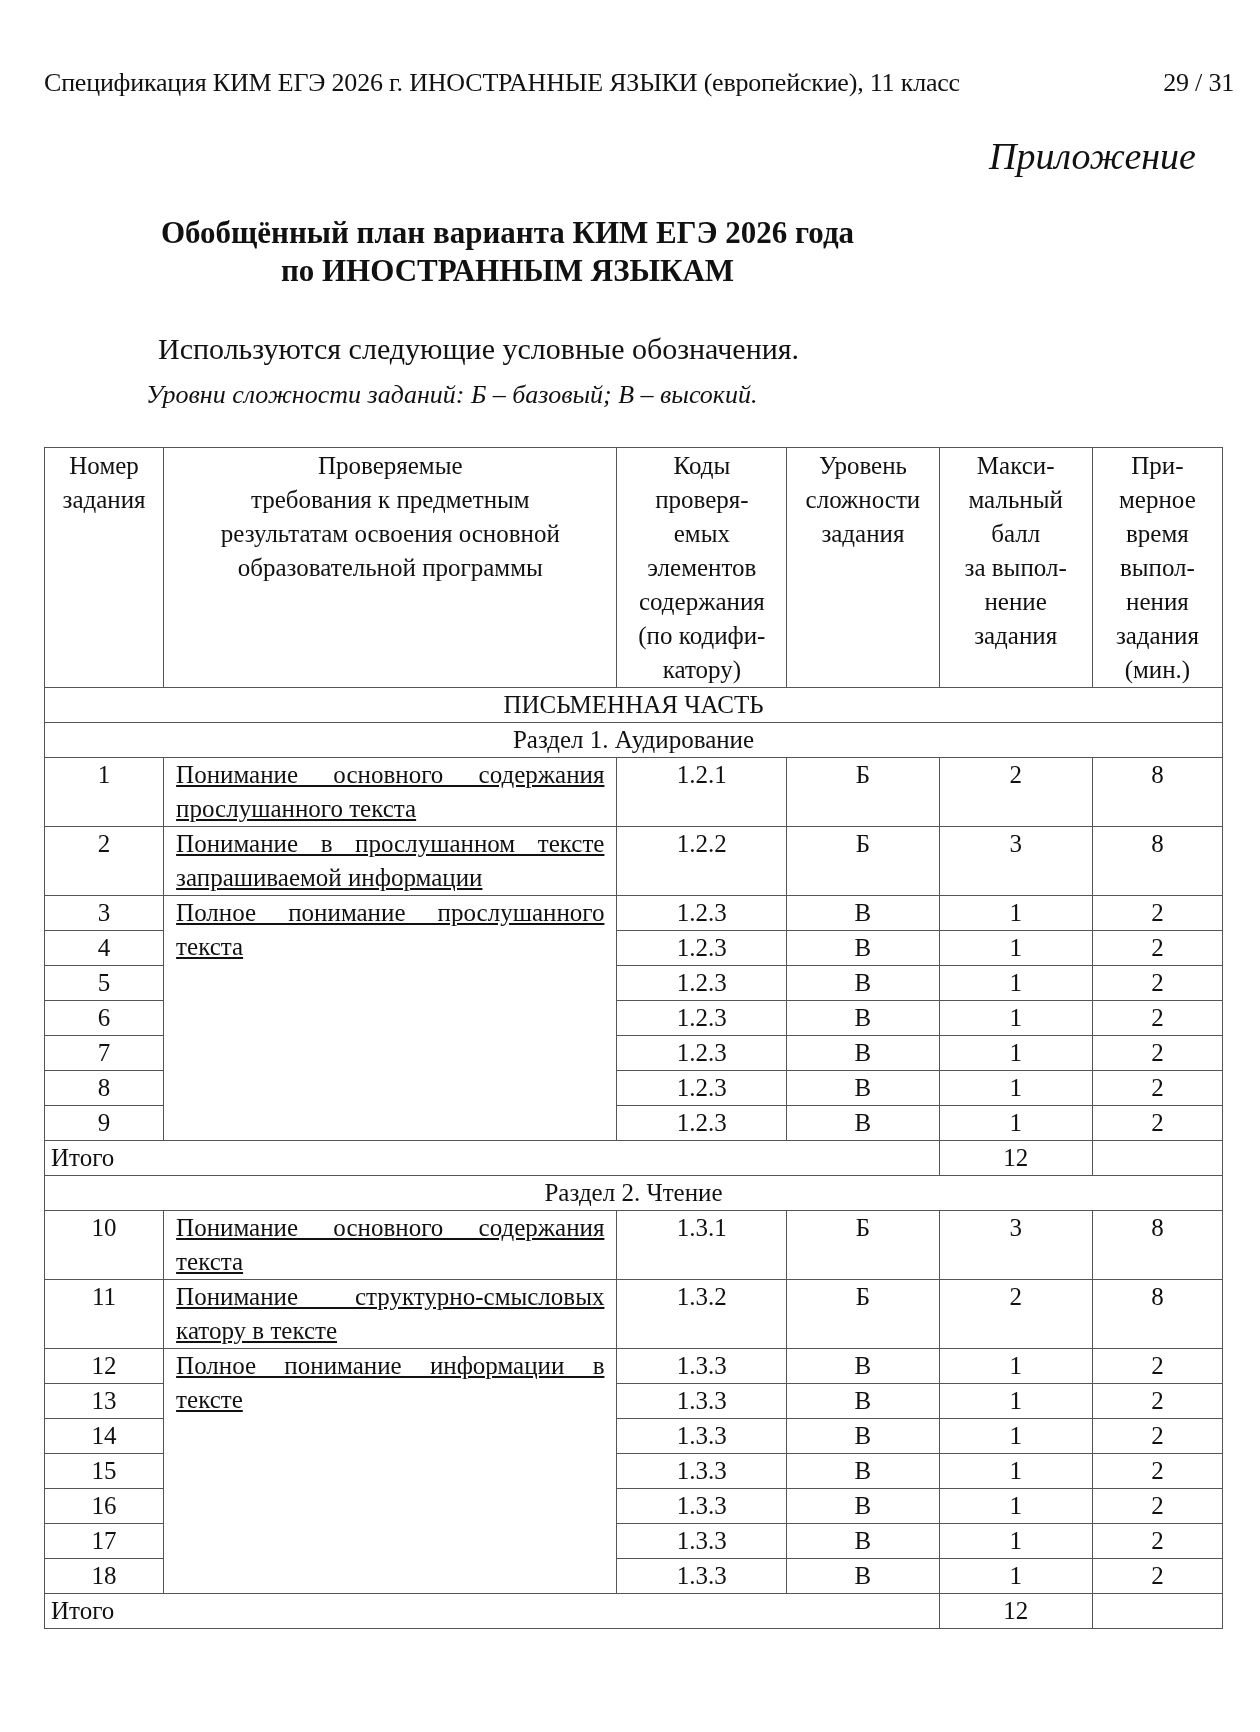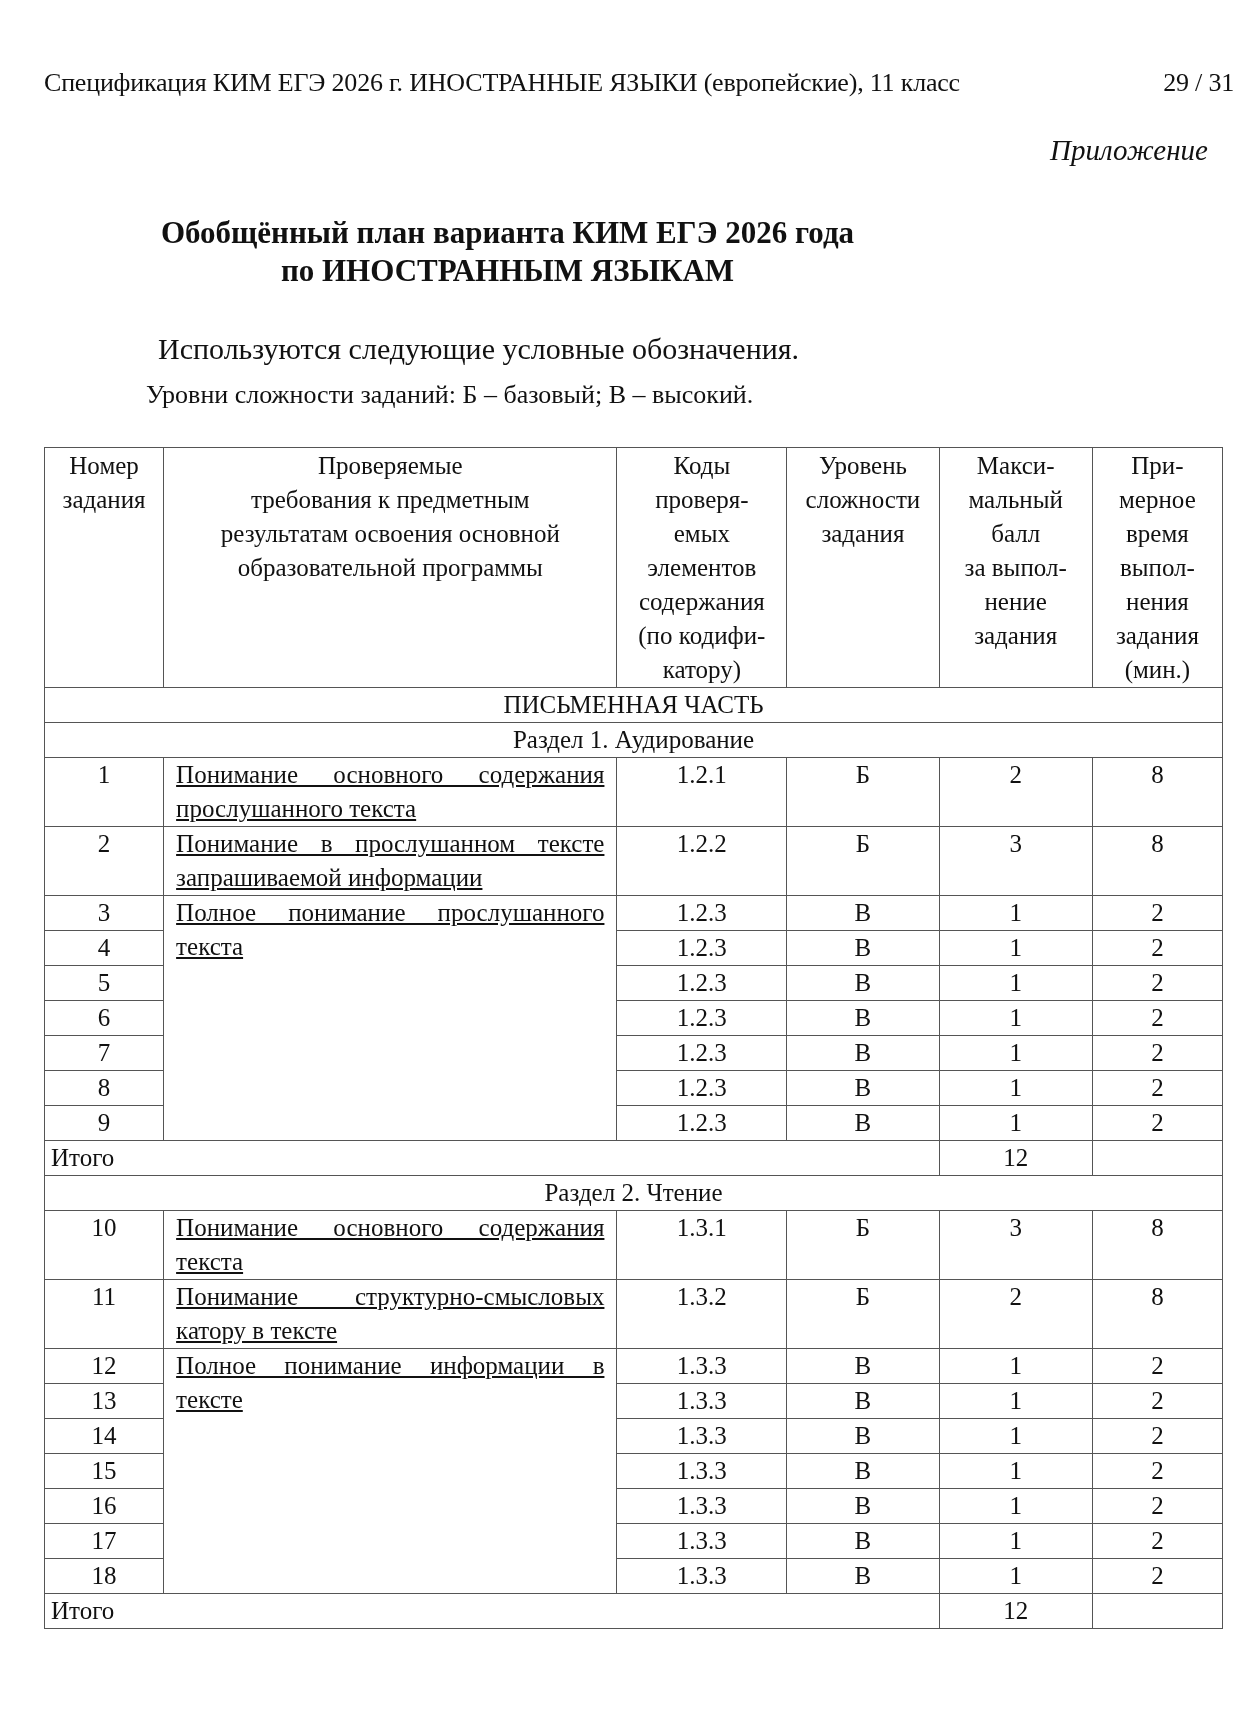--- a/index.html
+++ b/index.html
@@ -5,31 +5,31 @@
   html, body { margin: 0; padding: 0; background: #ffffff; }
   body {
     width: 1260px; height: 1732px; position: relative; overflow: hidden;
     font-family: "Liberation Serif", "DejaVu Serif", serif; color: #111;
   }
   .page-header {
     position: absolute; top: 44px; left: 44px; width: 1190px;
     font-size: 26px; display: flex; justify-content: space-between; letter-spacing: -0.2px; margin-top: 24px;
   }
   .appendix {
-    position: absolute; top: 134px; right: 52px; font-size: 29px; font-style: italic;
+    position: absolute; top: 134px; right: 64px; font-size: 38px; font-style: italic;
   }
   .title {
     position: absolute; top: 214px; left: 0; width: 1015px; text-align: center;
     font-weight: bold; font-size: 31px; line-height: 38px;
   }
   .legend-line1 {
     position: absolute; top: 332px; left: 158px; font-size: 30px;
   }
   .legend-line2 {
-    position: absolute; top: 380px; left: 146px; font-size: 26px; 
+    position: absolute; top: 380px; left: 146px; font-size: 26px; font-style: italic;
   }
   table.plan {
     position: absolute; top: 447px; left: 44px; width: 1179px;
     border-collapse: collapse; table-layout: fixed; font-size: 25px;
   }
   table.plan td, table.plan th {
     border: 1.5px solid #555; padding: 0 6px; vertical-align: top; line-height: 34px; font-weight: normal;
   }
   table.plan th { text-align: center; line-height: 34px; padding-top: 1px; }
   .c-num { text-align: center; }

